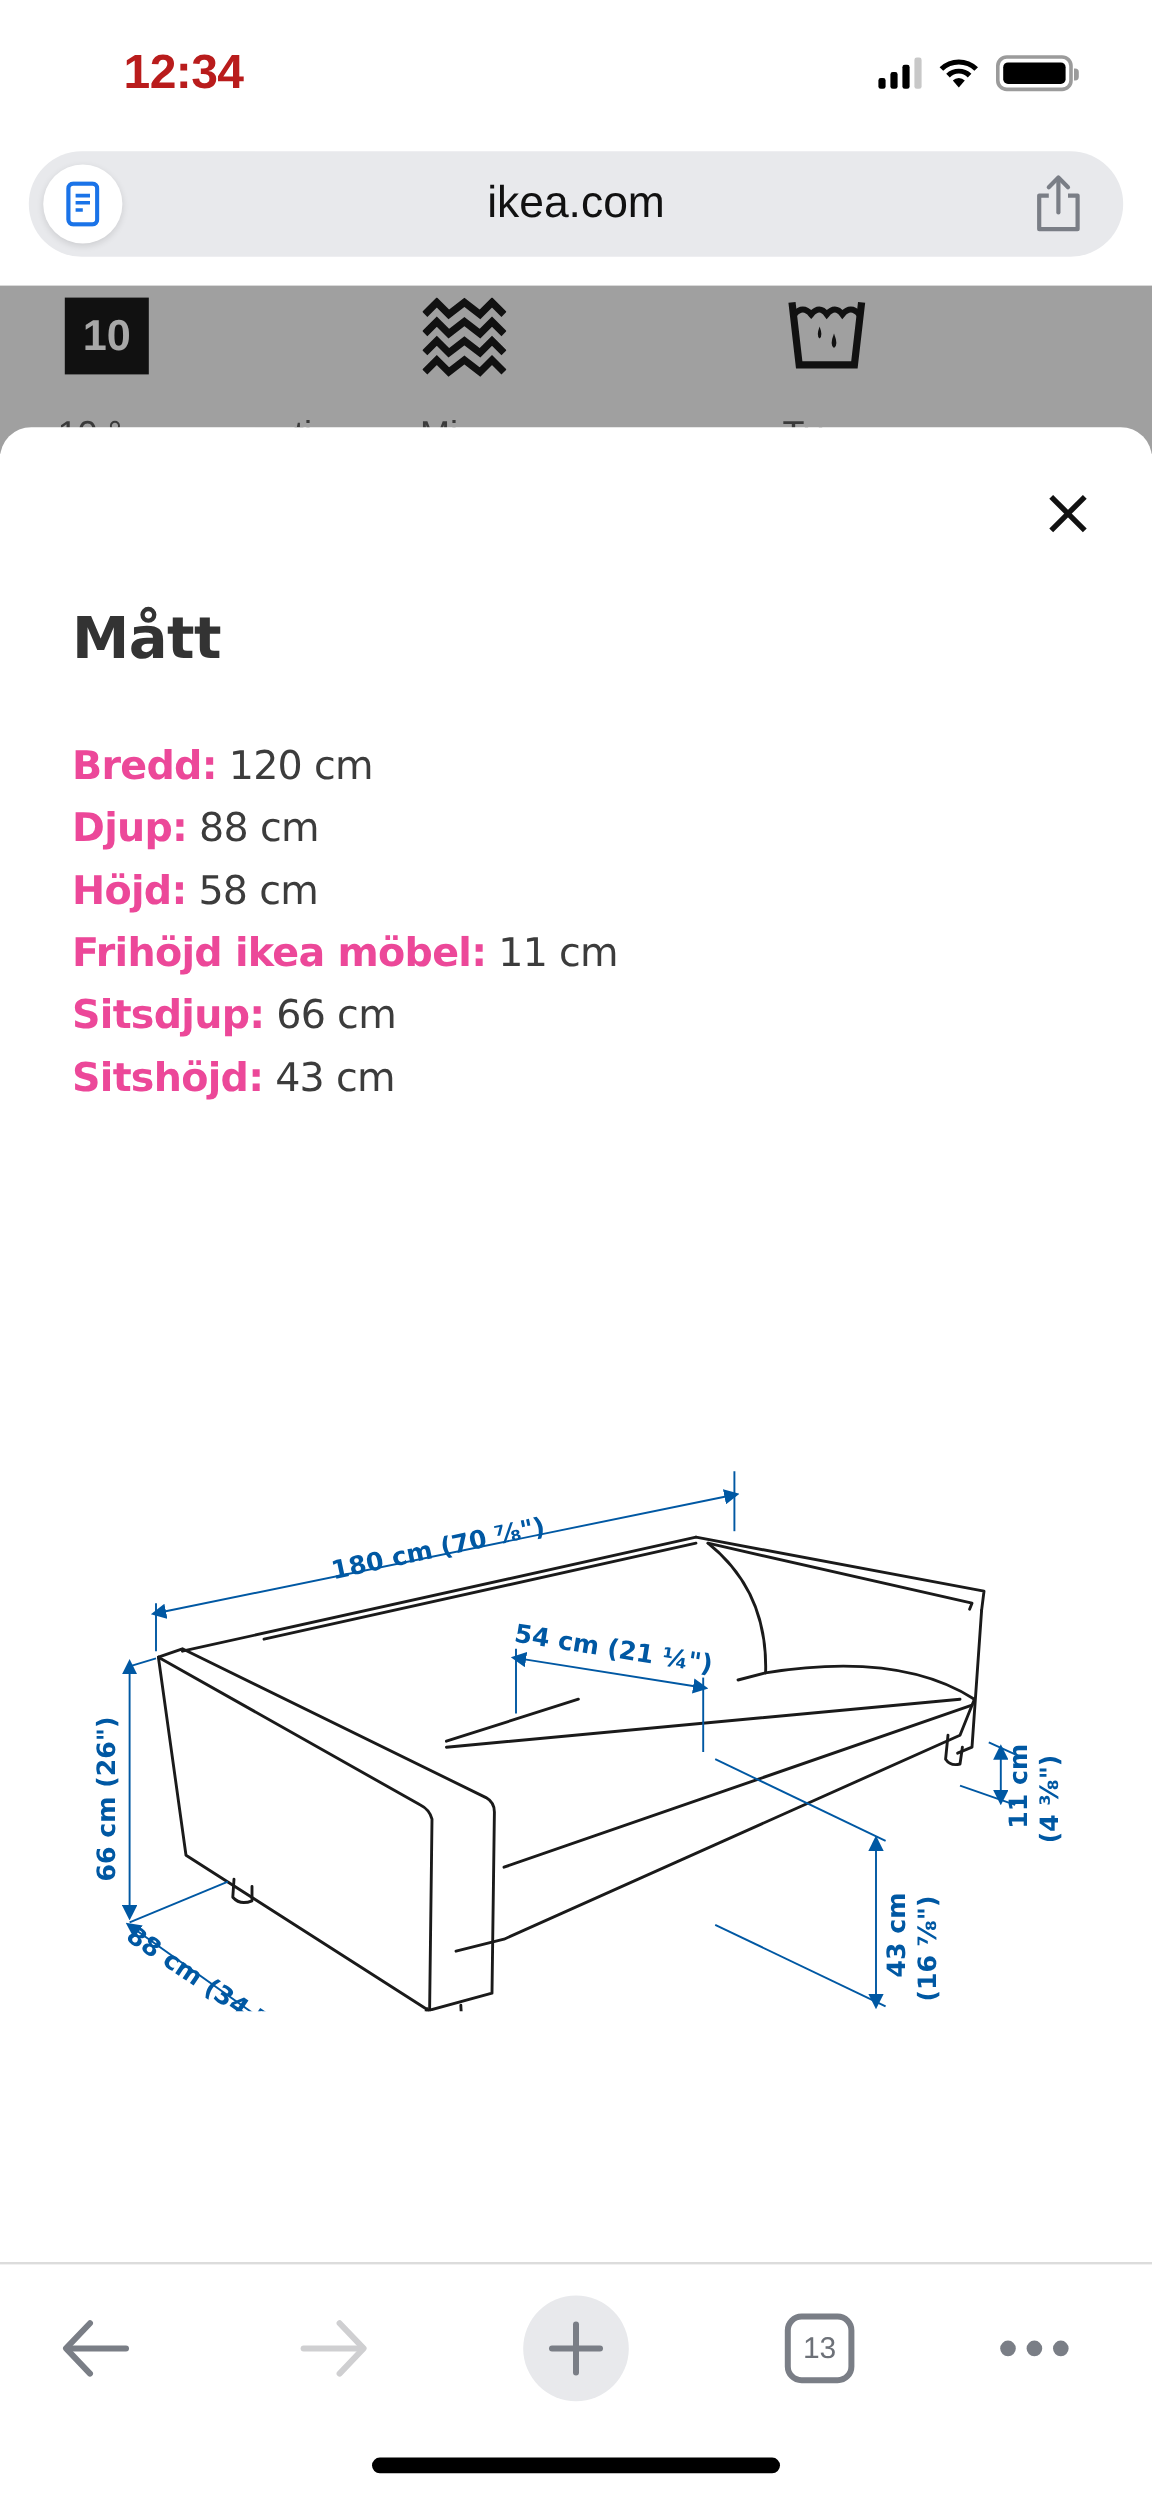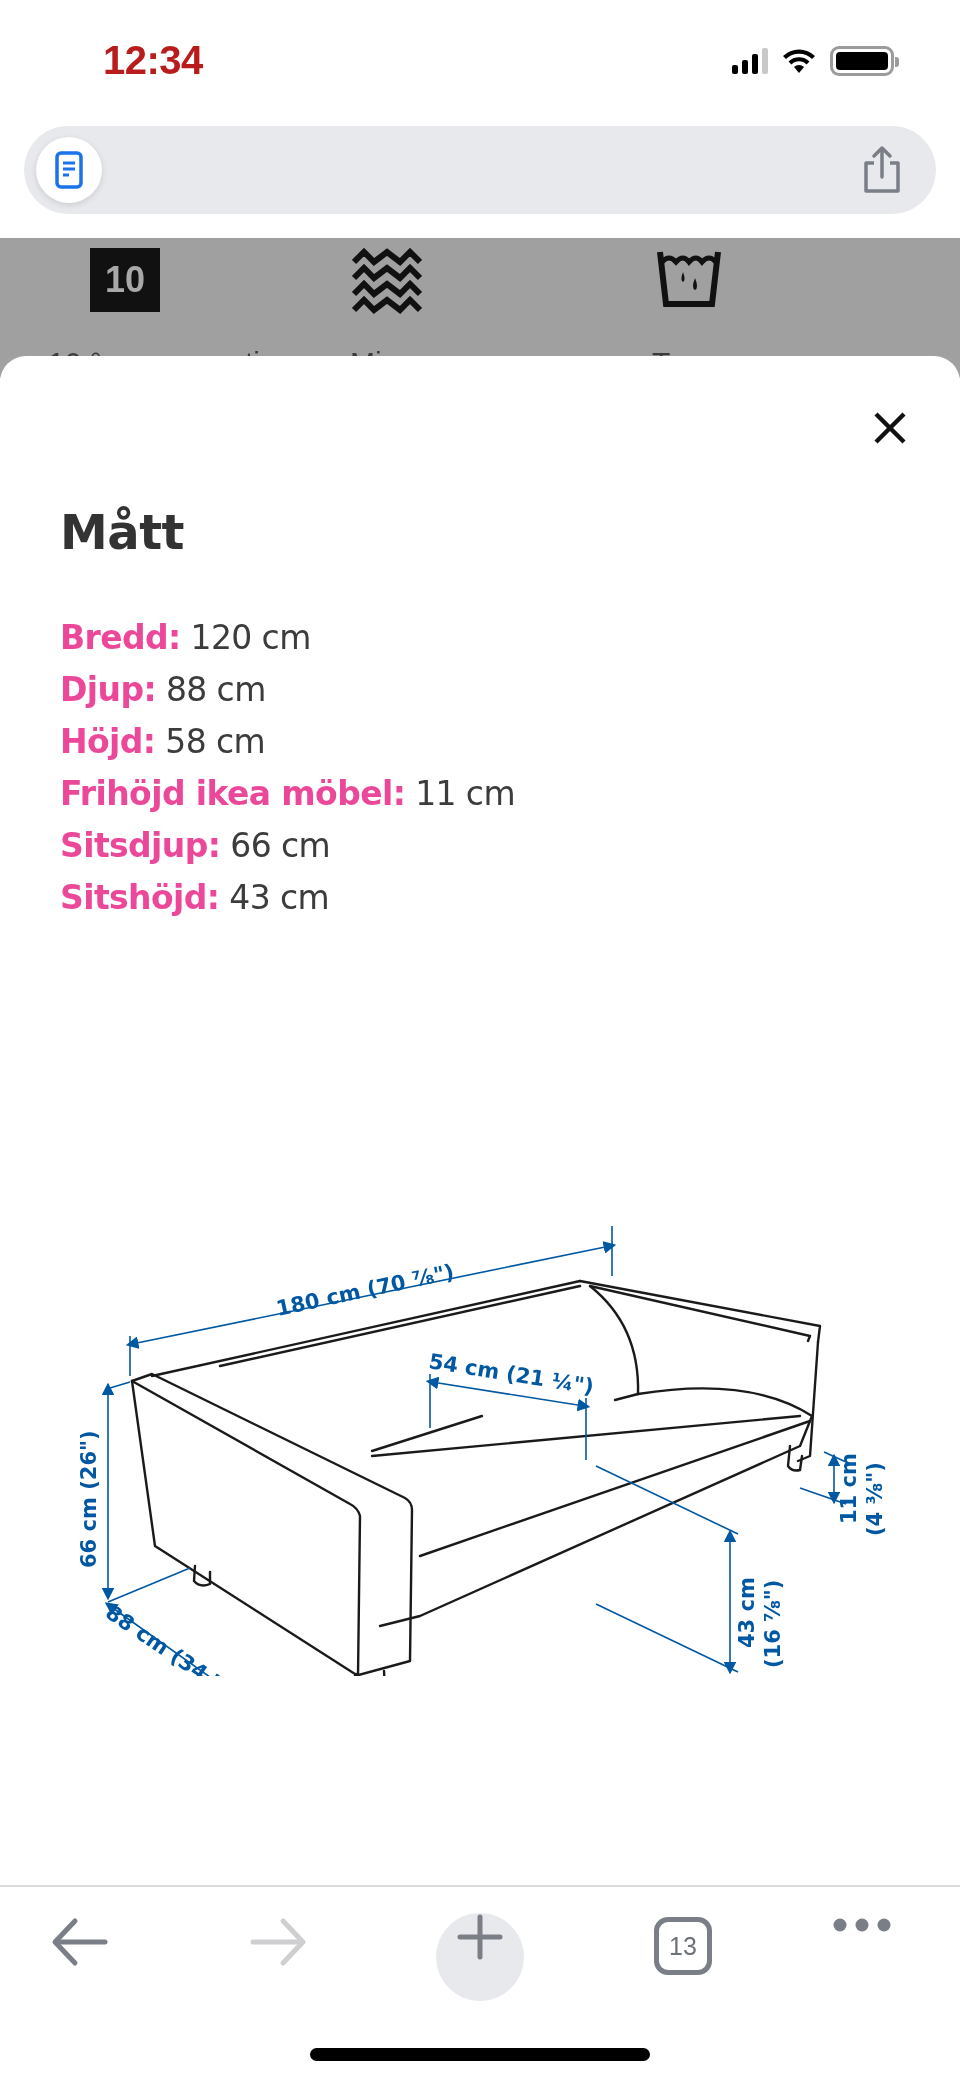--- a/index.html
+++ b/index.html
@@ -20,36 +20,36 @@
   
   .address-bar { position: absolute; left: 24px; top: 126px; width: 912px; height: 88px; background: #e8e9ec; border-radius: 44px; }
   .reader-btn { position: absolute; left: 12px; top: 11px; width: 66px; height: 66px; border-radius: 50%; background: #fff; box-shadow: 0 2px 6px rgba(0,0,0,0.12); display: flex; align-items: center; justify-content: center; }
   .url-text { position: absolute; left: 0; right: 0; top: 22px; text-align: center; font-size: 37px; color: #111; font-family: "Liberation Sans", sans-serif; }
   .share-btn { position: absolute; right: 30px; top: 18px; width: 48px; height: 52px; display: flex; align-items: center; justify-content: center; }
 
   
   .bg-page { position: absolute; left: 0; top: 238px; width: 960px; height: 140px; background: #a0a0a0; overflow: hidden; }
   .care-item { position: absolute; top: 10px; }
   .care-label { position: absolute; top: 108px; font-size: 30px; color: #3a3a3a; white-space: nowrap; }
-  .wash-badge { width: 70px; height: 64px; background: #111; color: #a8a8a8; font-size: 36px; font-weight: 700; display: flex; align-items: center; justify-content: center; margin-left: 36px; }
+  .wash-badge { width: 70px; height: 64px; background: #111; color: #a8a8a8; font-size: 36px; font-weight: 700; display: flex; align-items: center; justify-content: center; }
 
   
   .sheet { position: absolute; left: 0; top: 356px; width: 960px; height: 1530px; background: #fff; border-radius: 26px 26px 0 0; }
   .close-btn { position: absolute; right: 44px; top: 46px; width: 52px; height: 52px; display: flex; align-items: center; justify-content: center; cursor: pointer; }
   .sheet-title { position: absolute; left: 60px; top: 148px; font-size: 48px; font-weight: 700; color: #333; font-family: "DejaVu Sans", sans-serif; letter-spacing: -0.5px; }
   .dim-list { position: absolute; left: 60px; top: 256px; list-style: none; }
   .dim-list li { font-size: 33px; line-height: 52px; color: #3c3c3c; font-family: "DejaVu Sans", sans-serif; letter-spacing: -0.6px; }
   .dim-list li b { font-weight: 700; color: #ec4899; }
 
   .diagram { position: absolute; left: 70px; top: 760px; width: 840px; height: 560px; }
   .dim-label { font-family: "DejaVu Sans", sans-serif; font-weight: 700; fill: #0058a3; font-size: 21px; }
 
   
   .toolbar { position: absolute; left: 0; top: 1885px; width: 960px; height: 193px; background: #fff; border-top: 2px solid #dcdcdc; }
-  .tb-btn { position: absolute; top: 30px; height: 80px; display: flex; justify-content: center; cursor: pointer; }
+  .tb-btn { position: absolute; top: 30px; height: 80px; display: flex; align-items: center; justify-content: center; cursor: pointer; }
   .new-tab { width: 88px; height: 88px; border-radius: 50%; background: #e8e9ec; top: 26px; }
   .tab-count { width: 58px; height: 58px; border: 5px solid #7a7e86; border-radius: 14px; font-size: 25px; color: #6d7178; display: flex; align-items: center; justify-content: center; font-family: "Liberation Sans", sans-serif; }
   .home-indicator { position: absolute; left: 310px; top: 2048px; width: 340px; height: 13px; background: #000; border-radius: 7px; }
 </style>
 </head>
 <body>
 
 <div class="status-bar">
   <div class="status-time">12:34</div>
   <div class="status-icons">
@@ -72,20 +72,21 @@
 
 <div class="address-bar">
   <div class="reader-btn">
     <svg width="28" height="38" viewBox="0 0 28 38">
       <rect x="2" y="2" width="24" height="34" rx="4" fill="none" stroke="#1a73e8" stroke-width="3.5"></rect>
       <line x1="8" y1="12" x2="20" y2="12" stroke="#1a73e8" stroke-width="3"></line>
       <line x1="8" y1="18" x2="20" y2="18" stroke="#1a73e8" stroke-width="3"></line>
       <line x1="8" y1="24" x2="14" y2="24" stroke="#1a73e8" stroke-width="3"></line>
     </svg>
   </div>
+  <div class="url-text">ikea.com</div>
   <div class="share-btn">
     <svg width="44" height="50" viewBox="0 0 44 50">
       <path d="M14 18 H6 V46 H38 V18 H30" fill="none" stroke="#7a7e86" stroke-width="3.5" stroke-linejoin="round"></path>
       <line x1="22" y1="4" x2="22" y2="32" stroke="#7a7e86" stroke-width="3.5" stroke-linecap="round"></line>
       <path d="M14 11 L22 3 L30 11" fill="none" stroke="#7a7e86" stroke-width="3.5" stroke-linecap="round" stroke-linejoin="round"></path>
     </svg>
   </div>
 </div>
 
 <div class="bg-page">

